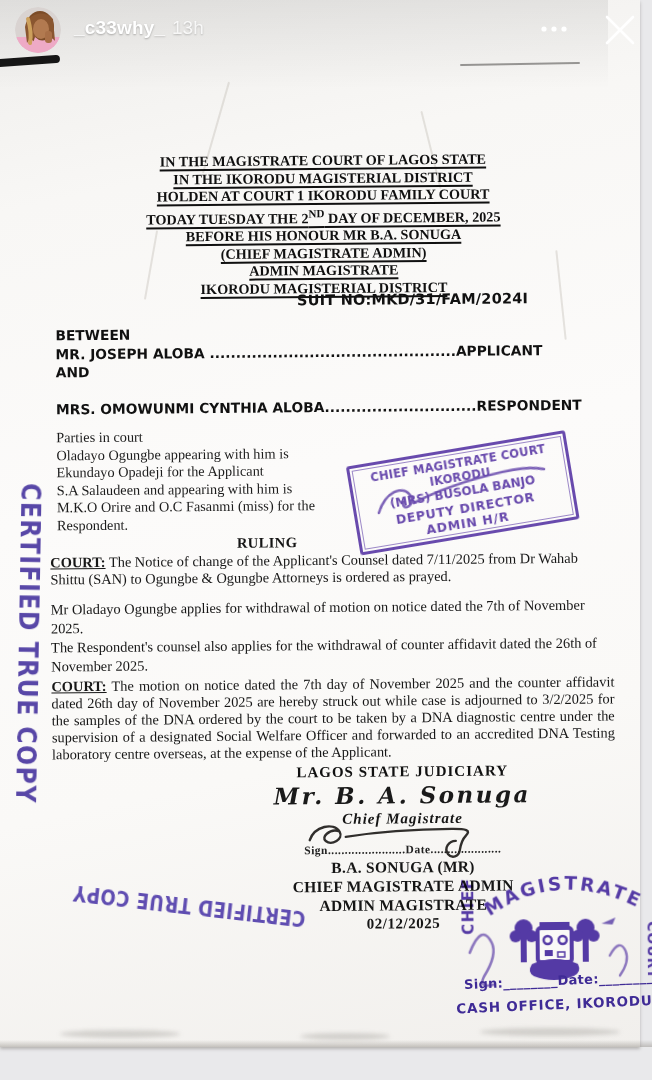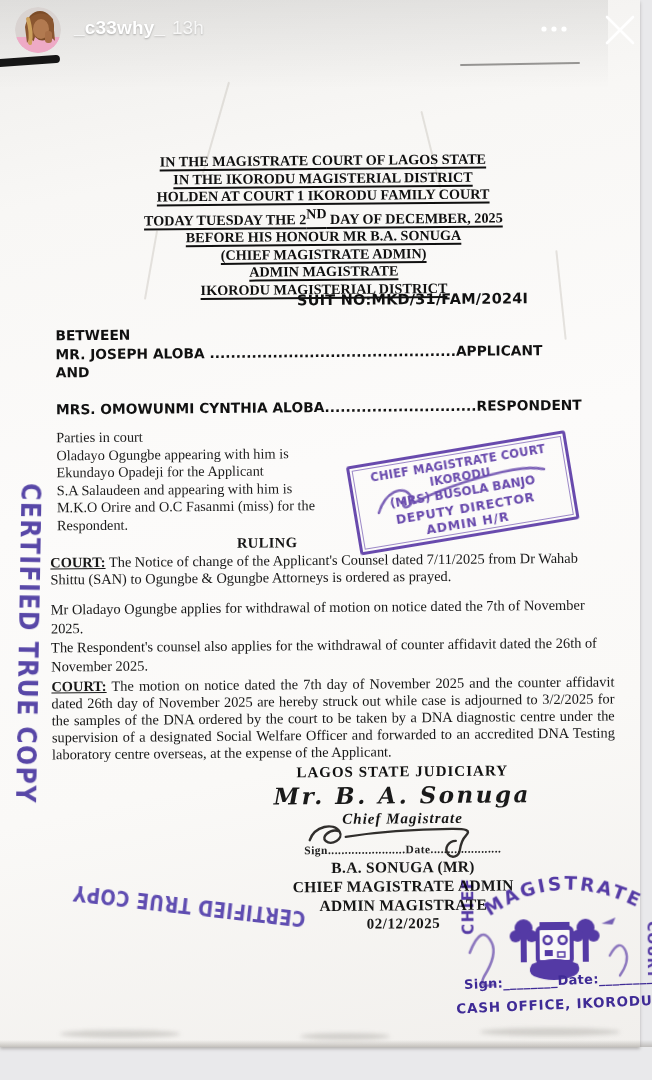--- a/index.html
+++ b/index.html
@@ -27,21 +27,21 @@
   #close-btn{position:absolute;left:596px;top:6px;width:48px;height:48px;display:flex;align-items:center;justify-content:center;cursor:pointer;}
 
   
   #doc{position:absolute;left:0;top:0;width:652px;height:1047px;transform:rotate(-.5deg);color:#151515;}
   .serif{font-family:"Liberation Serif",serif;}
   .heavy{font-family:"DejaVu Sans",sans-serif;font-weight:700;color:#111;}
 
   #title-block{position:absolute;left:60px;top:152px;width:532px;text-align:center;
     font-family:"Liberation Serif",serif;font-weight:700;font-size:14.2px;line-height:17.6px;color:#101010;}
   #title-block .tl{text-decoration:underline;text-decoration-thickness:1.6px;text-underline-offset:2.5px;}
-  #title-block sup{font-size:14px;}
+  #title-block sup{font-size:11px;}
 
   #suit-no{position:absolute;left:299px;top:292px;font-size:14.5px;letter-spacing:.2px;}
 
   #between-block{position:absolute;left:57px;top:324px;font-size:13.8px;line-height:18.5px;}
   #between-block .gap{height:18px;}
 
   #parties{position:absolute;left:57px;top:427px;font-size:14.3px;line-height:17.6px;color:#1c1c1c;}
 
   #ruling-title{position:absolute;left:57px;top:534px;width:420px;text-align:center;
     font-family:"Liberation Serif",serif;font-weight:700;font-size:14.5px;letter-spacing:.4px;}

